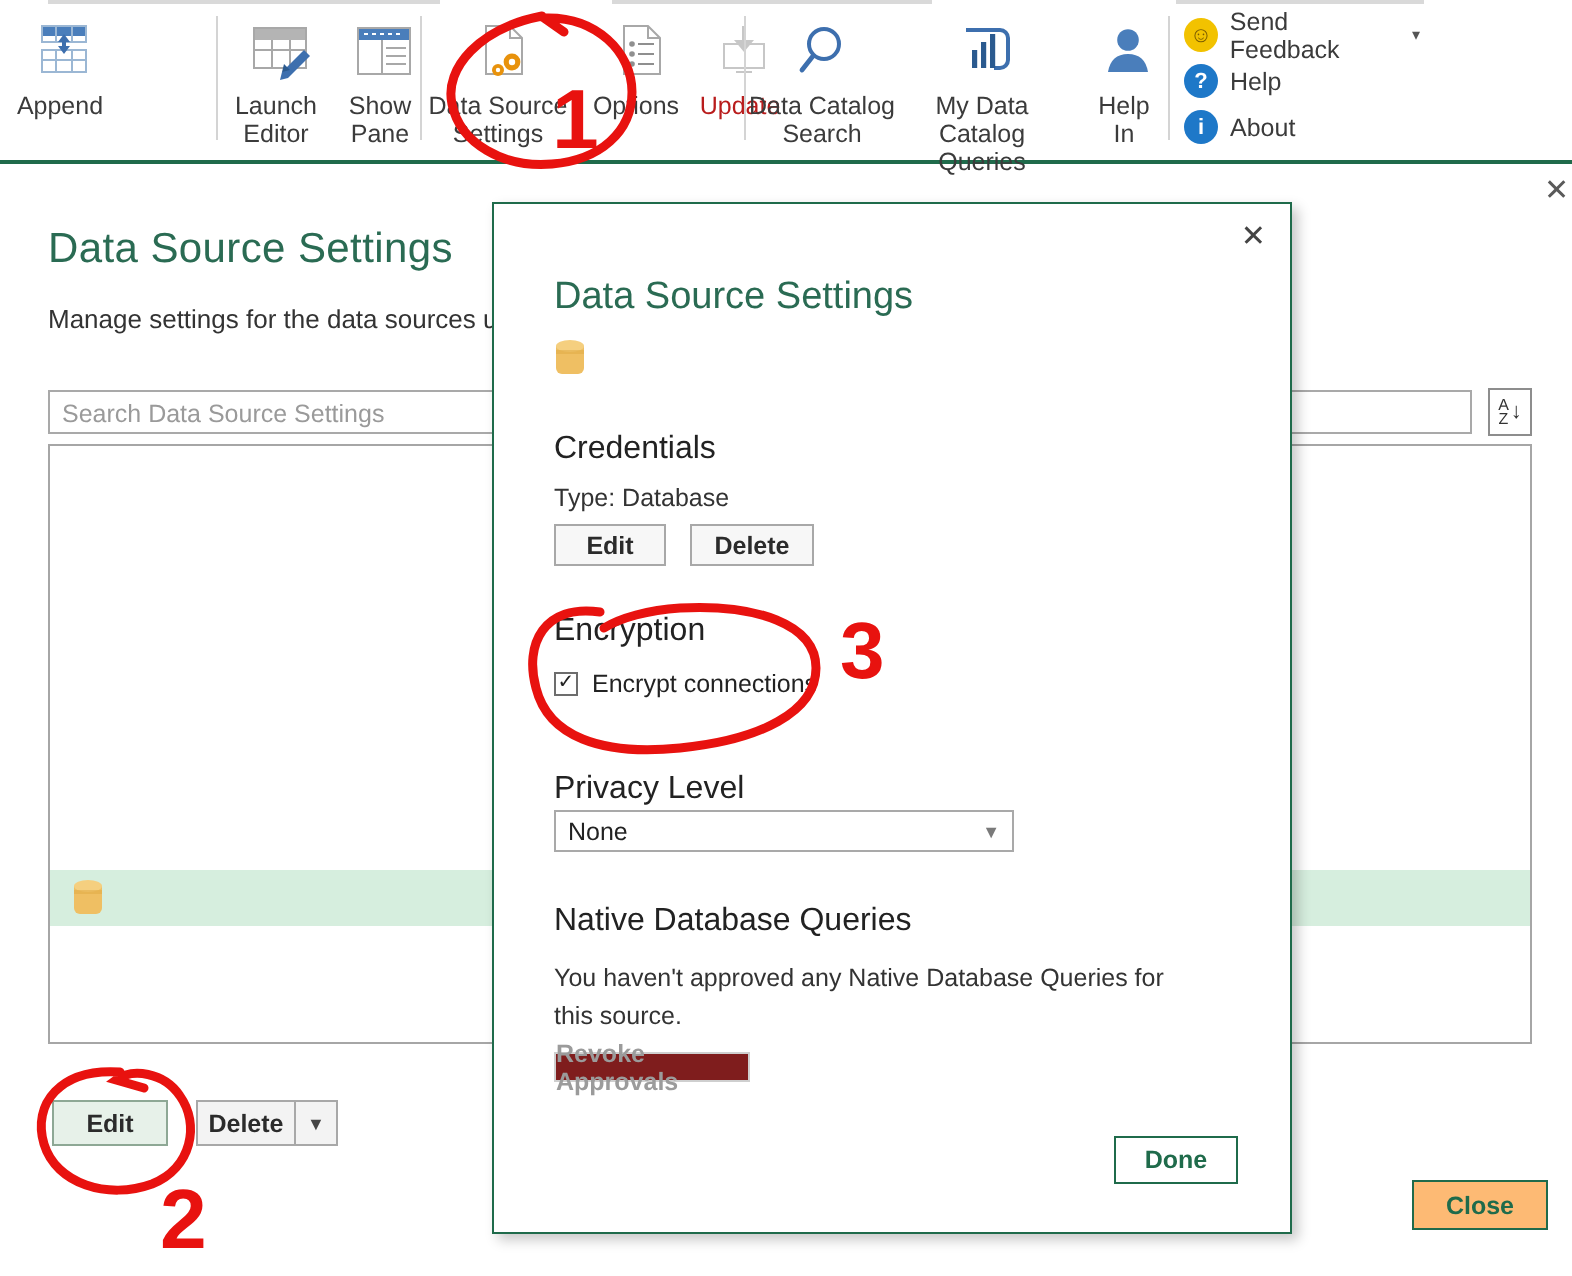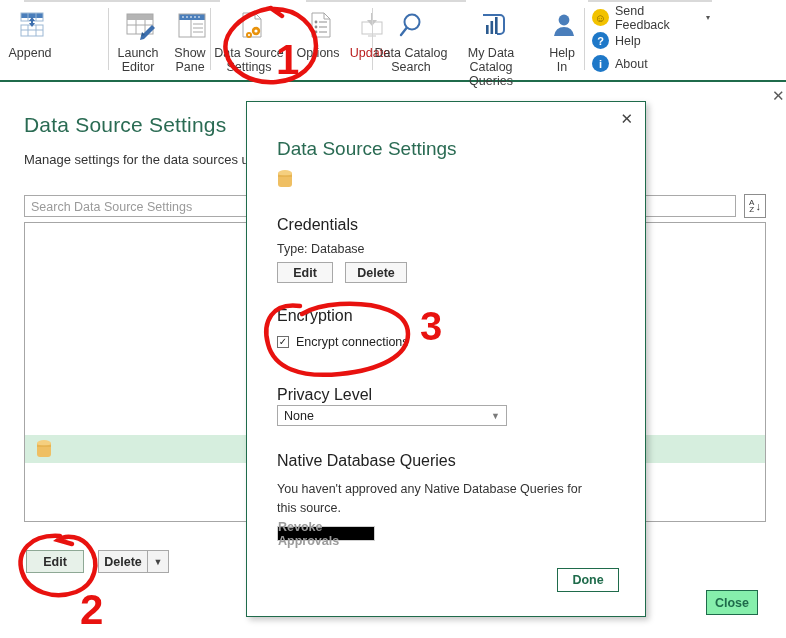--- a/index.html
+++ b/index.html
@@ -80,22 +80,22 @@
     border:1px solid #a8a8a8;background:#f3f3f3;font-size:12.5px;color:#2b2b2b;
     display:flex;align-items:center;justify-content:center;box-sizing:border-box;
     font-family:"Liberation Sans", sans-serif;
     font-weight:bold;
   }
   #edit-btn{left:26px;top:550px;width:58px;height:23px;background:#e7f1e9;border:1px solid #8ea895;}
   #delete-btn{left:98px;top:550px;width:50px;height:23px;}
   #delete-split{left:147px;top:550px;width:22px;height:23px;}
   #delete-split .cv{font-size:9px;color:#444;}
   #close-btn{
-    left:706px;top:590px;width:52px;height:25px;
-    border:1px solid #1f6b4b;background:#86efac;color:#1f6b4b;font-size:12.5px;
+    left:706px;top:590px;width:68px;height:25px;
+    border:1px solid #1f6b4b;background:#fdba74;color:#1f6b4b;font-size:12.5px;
   }
   #win-close{left:772px;top:89px;font-size:15px;color:#5a5a5a;line-height:14px;}
 
   
   #modal{
     left:246px;top:101px;width:400px;height:516px;
     background:#ffffff;border:1px solid #1f6b4b;box-sizing:border-box;
     box-shadow:3px 3px 6px rgba(0,0,0,.22);
   }
   #modal-x{position:absolute;right:12px;top:10px;font-size:15px;color:#444;line-height:14px;cursor:default;}
@@ -118,21 +118,21 @@
   #priv-sel{
     position:absolute;left:30px;top:303px;width:230px;height:21px;
     border:1px solid #a9a9a9;background:#fff;box-sizing:border-box;
     display:flex;align-items:center;justify-content:space-between;padding:0 6px;
     font-size:12.5px;color:#222;
   }
   #priv-sel .cv{font-size:9px;color:#7a7a7a;}
 
   #ndq-h{top:350px;font-size:16px;}
   #ndq-p{top:378px;width:320px;font-size:12.5px;color:#333;line-height:19px;}
-  #revoke-btn{left:30px;top:424px;width:98px;height:15px;background:#000000;color:#9b9b9b;border:1px solid #cfcfcf;}
+  #revoke-btn{left:30px;top:424px;width:98px;height:15px;background:#7f1d1d;color:#9b9b9b;border:1px solid #cfcfcf;}
   #done-btn{left:310px;top:466px;width:62px;height:24px;border:1px solid #1f6b4b;background:#fff;color:#1f6b4b;}
 
   
   .ann{position:absolute;pointer-events:none;}
   .annnum{position:absolute;color:#e8120f;font-weight:bold;font-family:"Liberation Sans", sans-serif;}
 </style>
 </head>
 <body>
 
 <div id="ribbon">

